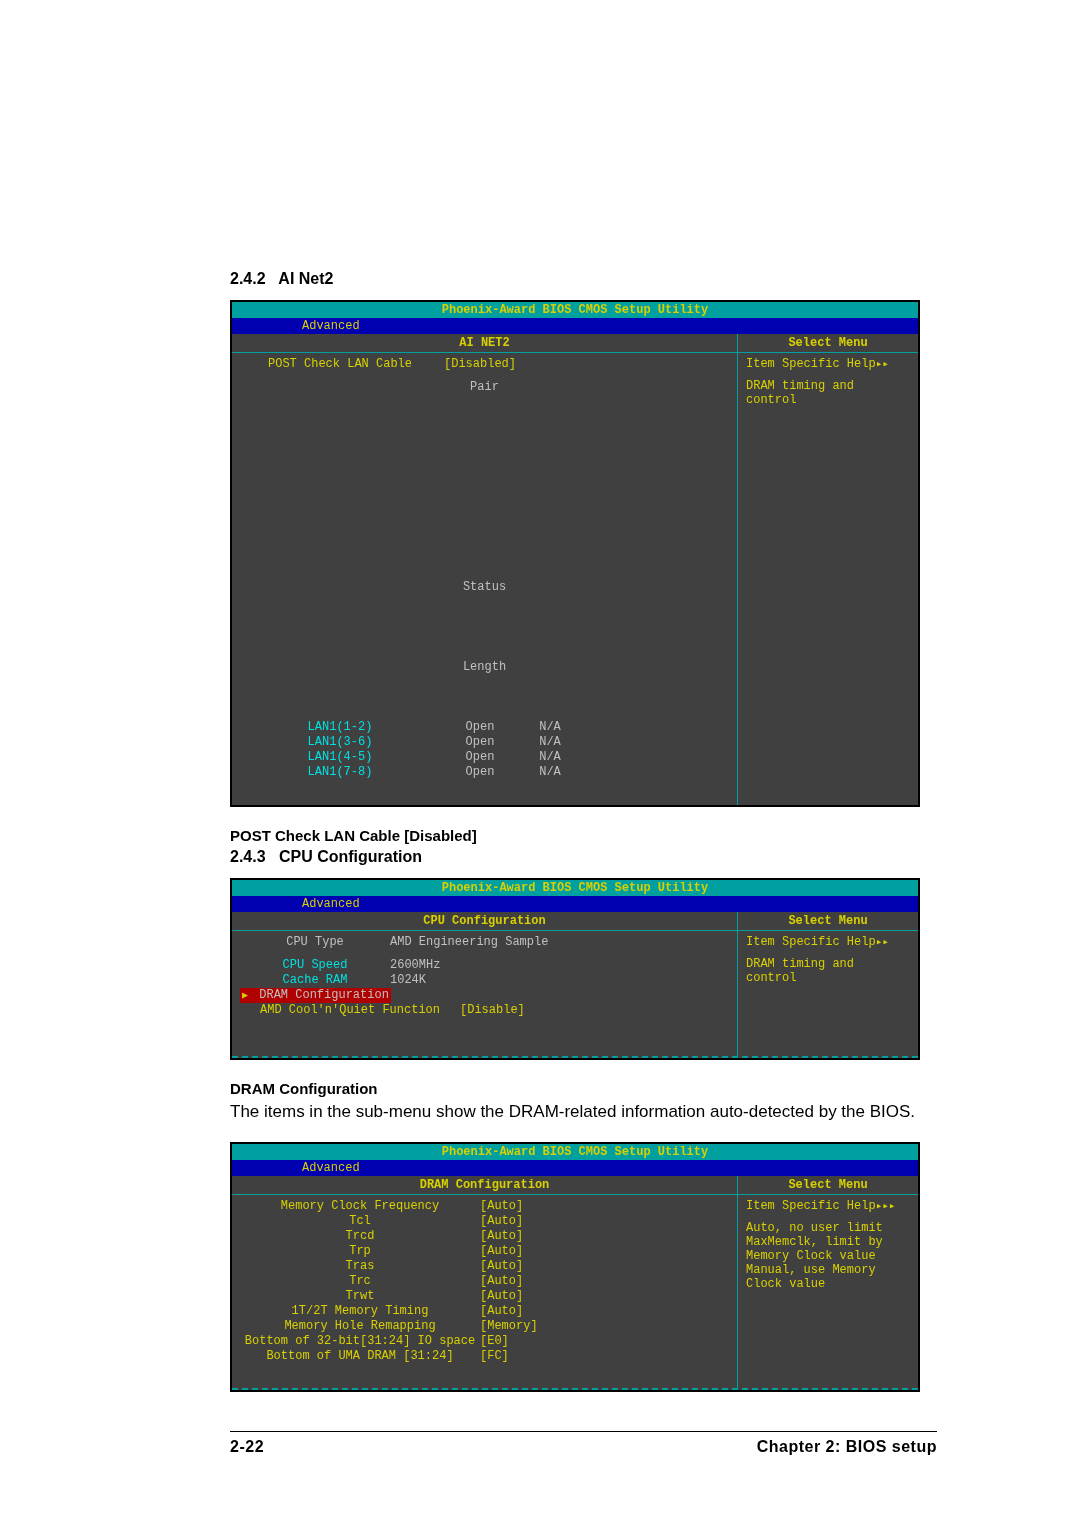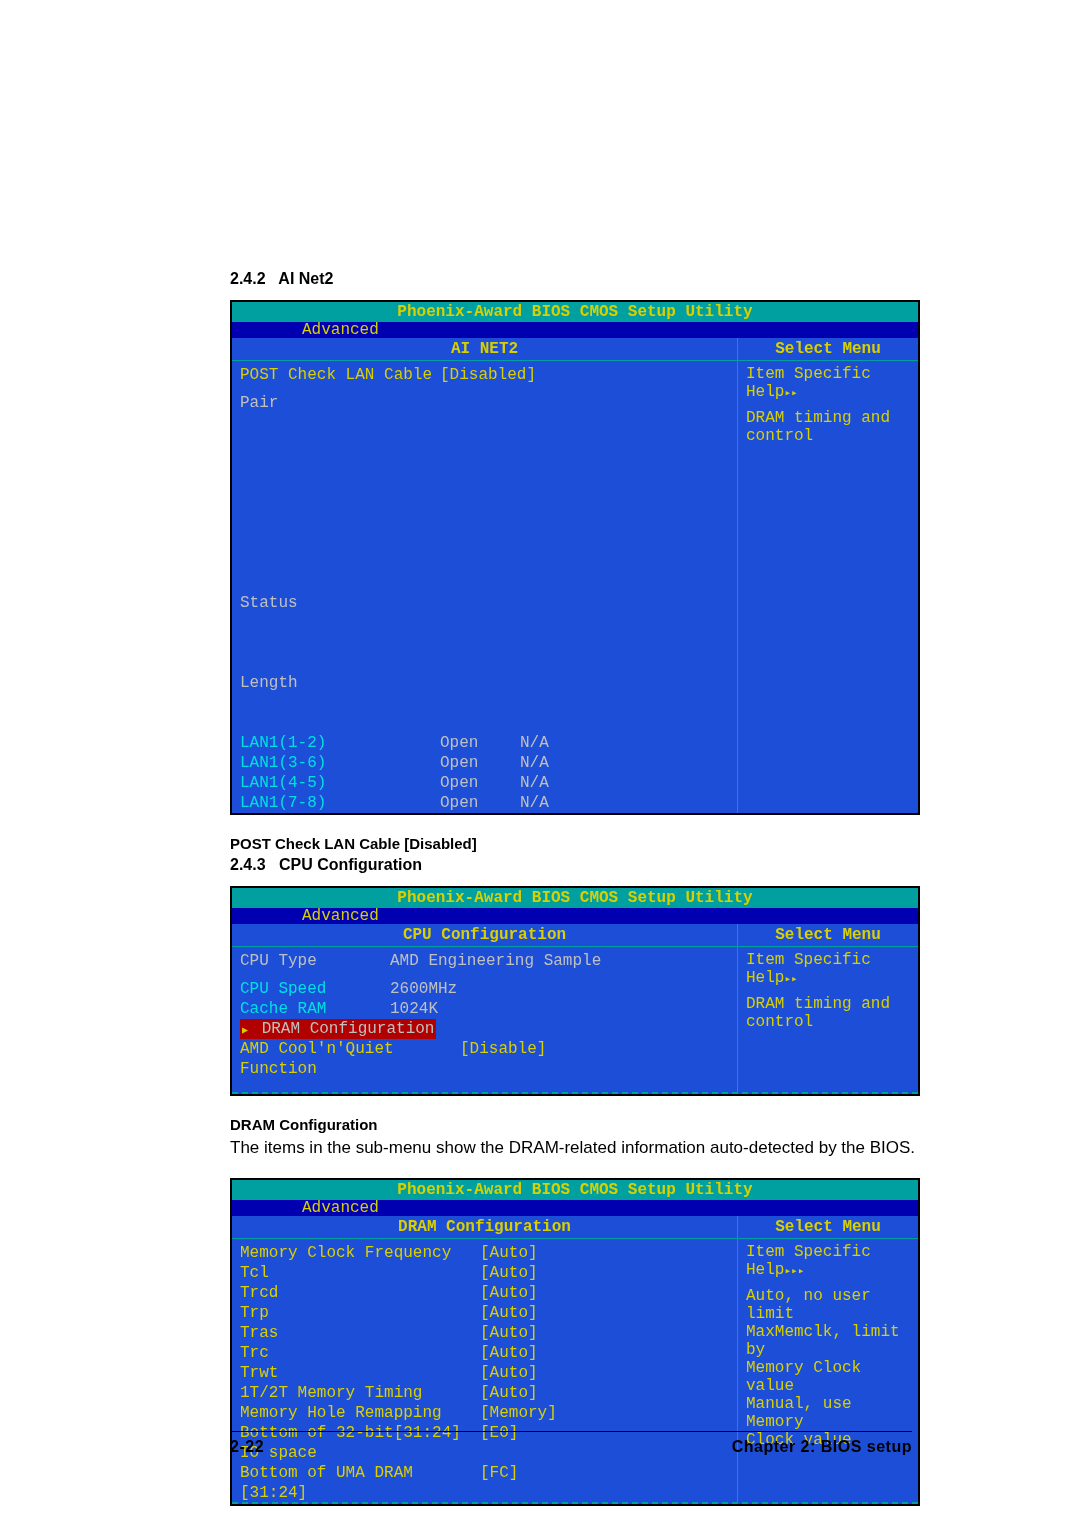--- a/index.html
+++ b/index.html
@@ -30,24 +30,24 @@
     margin: 4px 0 18px 0;
   }
   .sub-title {
     font-weight: bold;
     font-size: 15px;
     margin: 20px 0 4px 0;
   }
   
   .bios {
     border: 2px solid #000;
-    background: #1d4ed8;
+    background: #404040;
     color: #000;
     font-family: "Courier New", monospace;
-    font-size: 16px;
+    font-size: 12px;
     margin: 0 0 18px 0;
   }
   .bios-title {
     background: #00a0a0;
     color: #d8d000;
     text-align: center;
     padding: 1px 0;
     font-weight: bold;
   }
   .bios-tabs {
@@ -78,23 +78,24 @@
     color: #d8d000;
     padding: 2px 0;
     font-weight: bold;
   }
   .bios-content {
     display: flex;
     min-height: 80px;
   }
   .bios-left-content {
     flex: 1;
-    padding: 4px 8px 0 8px;
+    padding: 4px 8px 25px 8px;
     color: #d8d000;
     border-right: 1px solid #00a0a0;
+    text-align: center;
   }
   .bios-right-content {
     width: 164px;
     padding: 4px 8px 8px 8px;
     color: #d8d000;
   }
   .bios-row {
     display: flex;
     color: #d8d000;
     line-height: 1.25;
@@ -112,21 +113,21 @@
   .bios-dashes {
     border-top: 2px dashed #00a0a0;
     height: 0;
     margin-top: -1px;
   }
   
   .footer {
     position: absolute;
     bottom: 72px;
     left: 230px;
-    right: 168px;
+    right: 143px;
     border-top: 1px solid #000;
     padding-top: 6px;
     display: flex;
     justify-content: space-between;
     font-size: 16px;
     font-weight: bold;
     font-family: Arial, sans-serif;
     letter-spacing: 0.5px;
   }
 </style>

